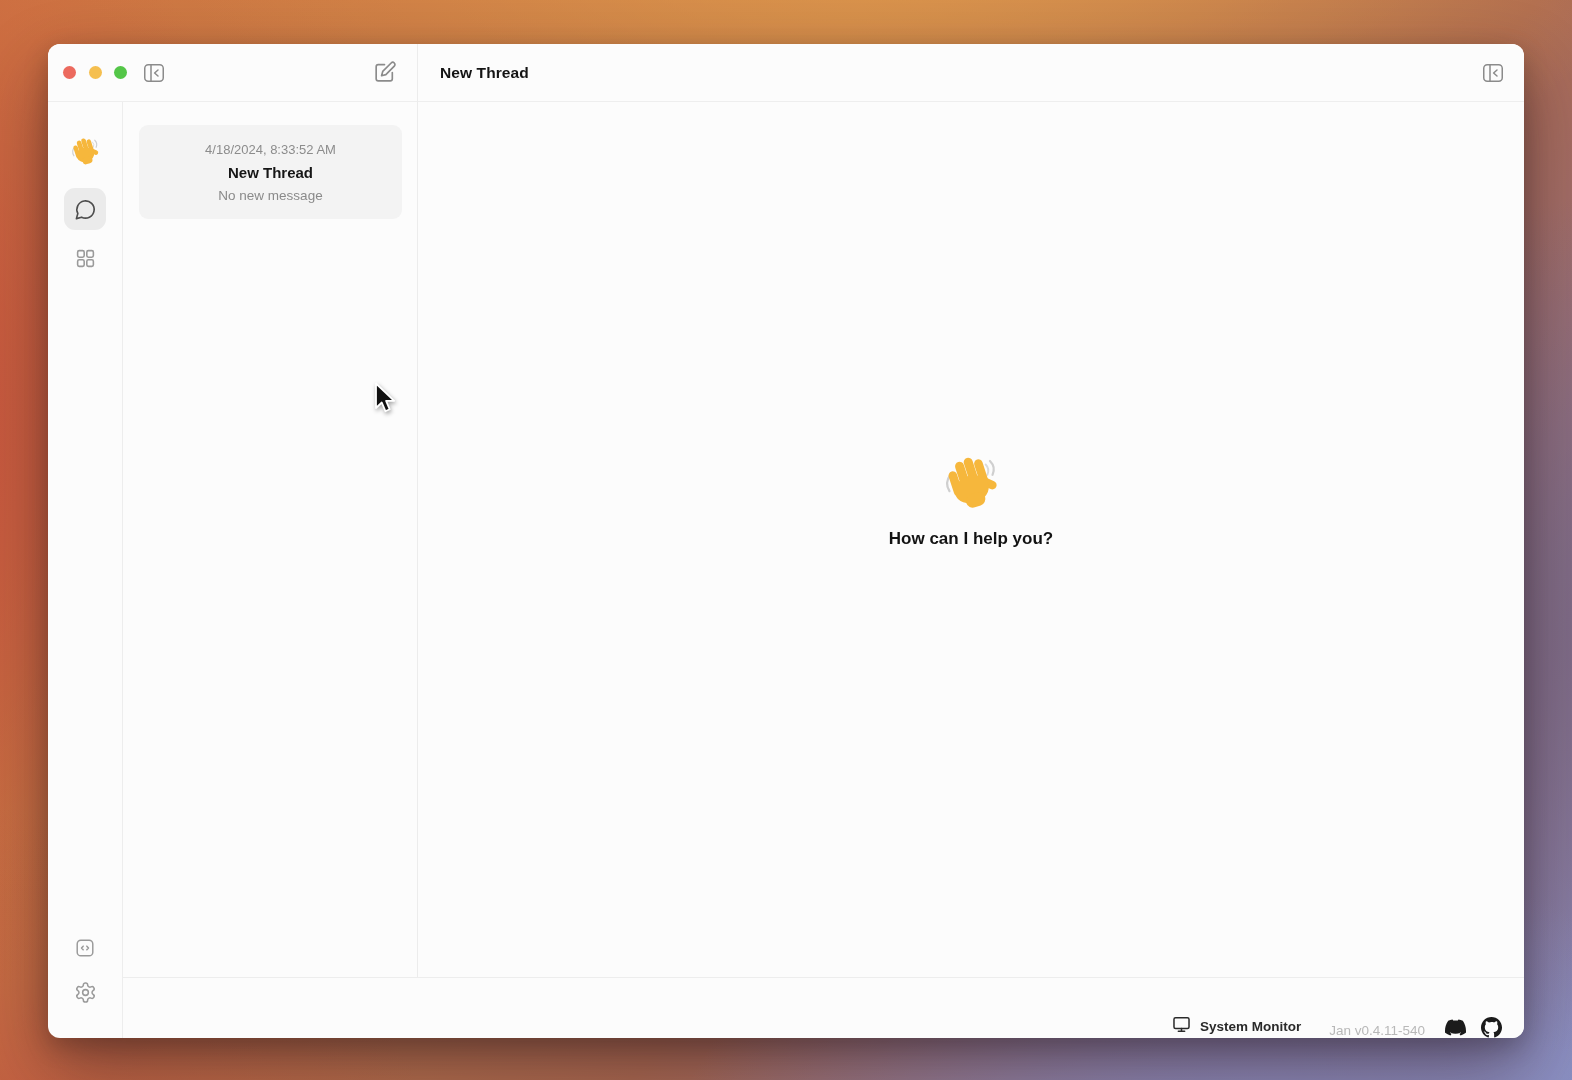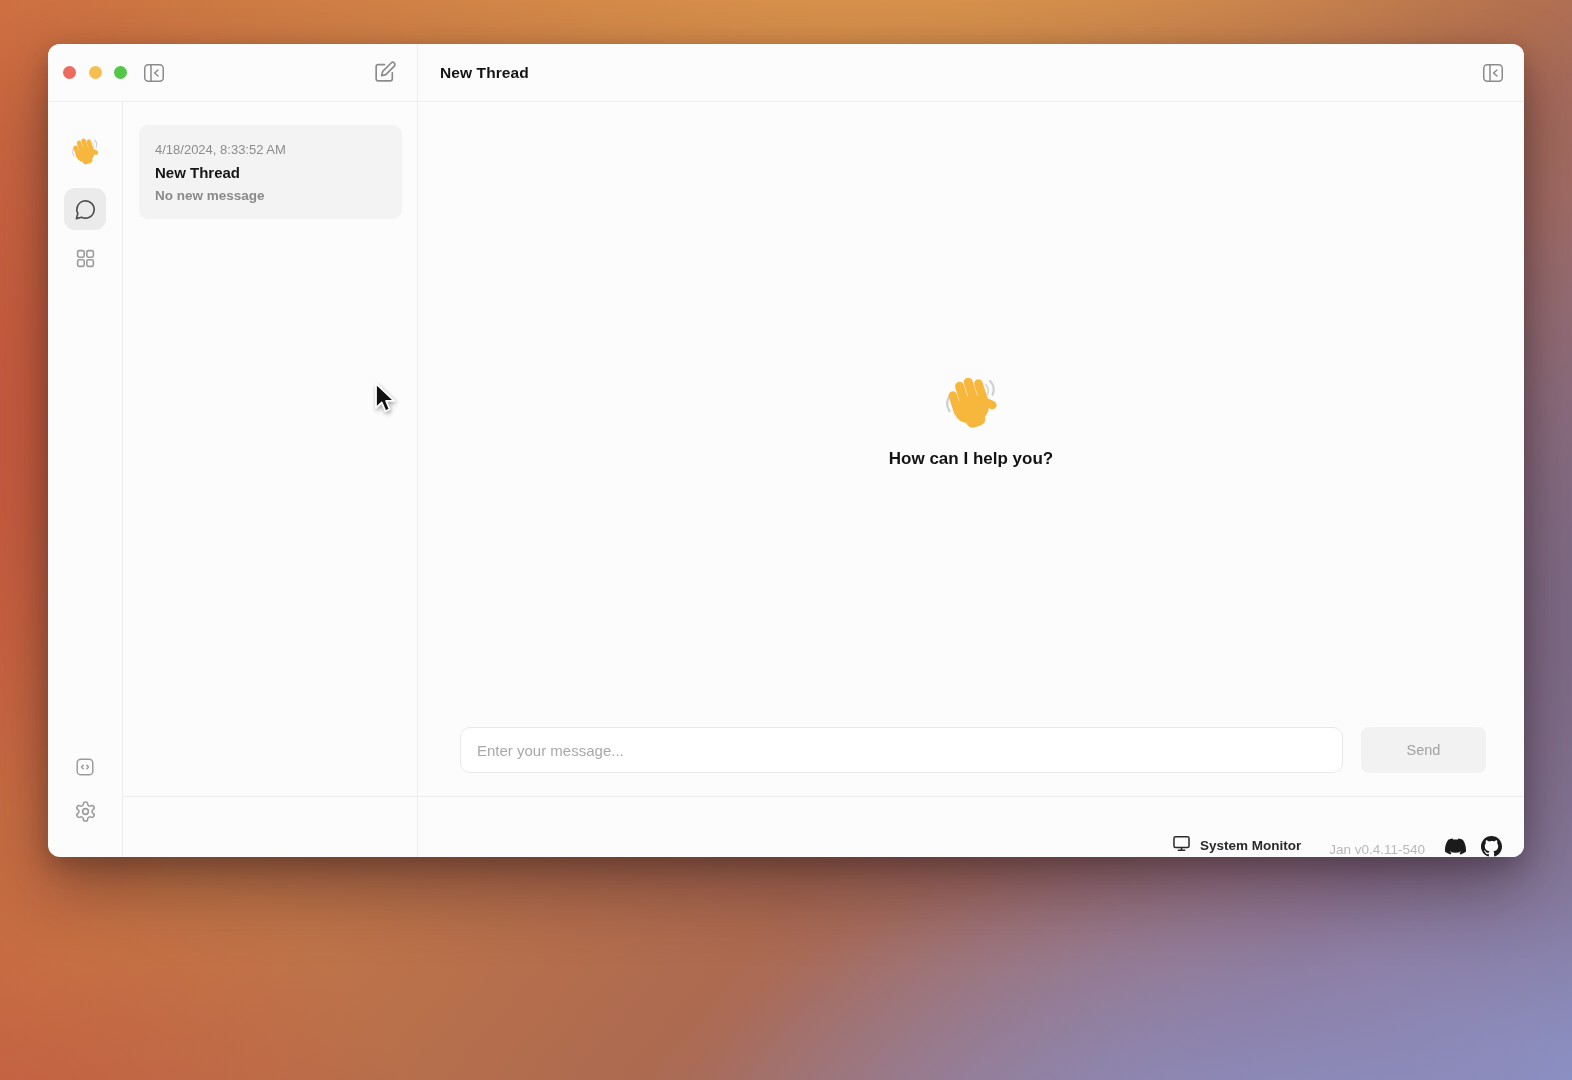--- a/index.html
+++ b/index.html
@@ -9,21 +9,21 @@
     position:relative;
     background:
       radial-gradient(900px 520px at 78% 108%, rgba(139,144,196,.96), rgba(139,144,196,0) 62%),
       radial-gradient(720px 720px at 104% 58%, rgba(122,106,133,.92), rgba(122,106,133,0) 60%),
       radial-gradient(820px 620px at -6% 112%, rgba(193,84,64,.96), rgba(193,84,64,0) 66%),
       radial-gradient(720px 940px at -8% 40%, rgba(199,77,60,.96), rgba(199,77,60,0) 62%),
       radial-gradient(1050px 520px at 58% -10%, rgba(224,158,79,.95), rgba(224,158,79,0) 72%),
       linear-gradient(130deg, #cf7843 0%, #c97a45 35%, #ad6a50 62%, #8f7390 85%, #8a8fc2 100%);
   }
   .window {
-    position:absolute; left:48px; top:44px; width:1476px; height:813px;
+    position:absolute; left:48px; top:44px; width:1476px; height:994px;
     background:#fcfcfc; border-radius:12px; overflow:hidden;
     box-shadow:0 30px 70px rgba(40,20,30,.45), 0 8px 24px rgba(0,0,0,.22);
   }
   
   .header {
     position:absolute; left:0; top:0; right:0; height:58px;
     border-bottom:1px solid #eeeeee; background:#fcfcfc; z-index:3;
   }
   .traffic { position:absolute; left:15px; top:22px; display:flex; gap:12.5px; }
   .tl { width:13px; height:13px; border-radius:50%; }
@@ -53,25 +53,25 @@
     width:42px; height:42px; background:#ebebeb; border-radius:11px;
     display:flex; align-items:center; justify-content:center; color:#4d4d4d;
   }
   .rail-btn.grid { margin-top:18px; }
   .rail-spacer { flex:1; }
   .rail-btn.api { margin-bottom:22px; }
   
   .threads { position:absolute; left:75px; top:59px; width:294px; bottom:0; }
   .thread-card {
     margin:22px 15px 0 16px; background:#f3f3f3; border-radius:9px;
-    padding:17px 16px 16px 16px; cursor:pointer;
+    padding:17px 16px 16px 16px; cursor:pointer;text-align:center;
   }
   .t-date { font-size:13px; color:#8c8c8c; }
   .t-title { font-size:15px; font-weight:700; color:#161616; margin-top:7px; }
-  .t-sub { font-size:13.5px; color:#8a8a8a; margin-top:7px;font-weight:bold; }
+  .t-sub { font-size:13.5px; color:#8a8a8a; margin-top:7px; }
   
   .main { position:absolute; left:370px; top:59px; right:0; bottom:61px;margin-top:13px; }
   .greeting {
     position:absolute; left:0; right:0; top:44.5%; transform:translateY(-50%);
     display:flex; flex-direction:column; align-items:center;
   }
   .greeting-text { margin-top:18px; font-size:17px; font-weight:600; color:#131313; }
   .composer { position:absolute; left:42px; right:38px; bottom:23px; display:flex; gap:18px; }
   .msg-input {
     flex:1; height:46px; border:1px solid #e9e9e9; border-radius:10px; background:#ffffff;
@@ -224,24 +224,20 @@
   <div class="main">
     <div class="greeting">
       <span>
         <svg class="wave-svg" width="62" height="62" viewBox="0 0 72 72">
             <use href="#wave-hand"></use>
           </svg>
       </span>
       <div class="greeting-text">How can I help you?</div>
     </div>
 
-    <div class="composer">
-      <input class="msg-input" type="text" placeholder="Enter your message..." style="">
-      <button class="send-btn">Send</button>
-    </div>
   </div>
 
   <div class="footer">
     <div class="sysmon">
       <span>
         <svg width="19" height="19" viewBox="0 0 24 24" fill="none" stroke="currentColor" stroke-width="1.9" stroke-linecap="round" stroke-linejoin="round">
           <rect x="2.5" y="3.5" width="19" height="13.5" rx="2"></rect>
           <line x1="12" y1="17" x2="12" y2="20.5"></line>
           <line x1="8" y1="20.5" x2="16" y2="20.5"></line>
         </svg>

